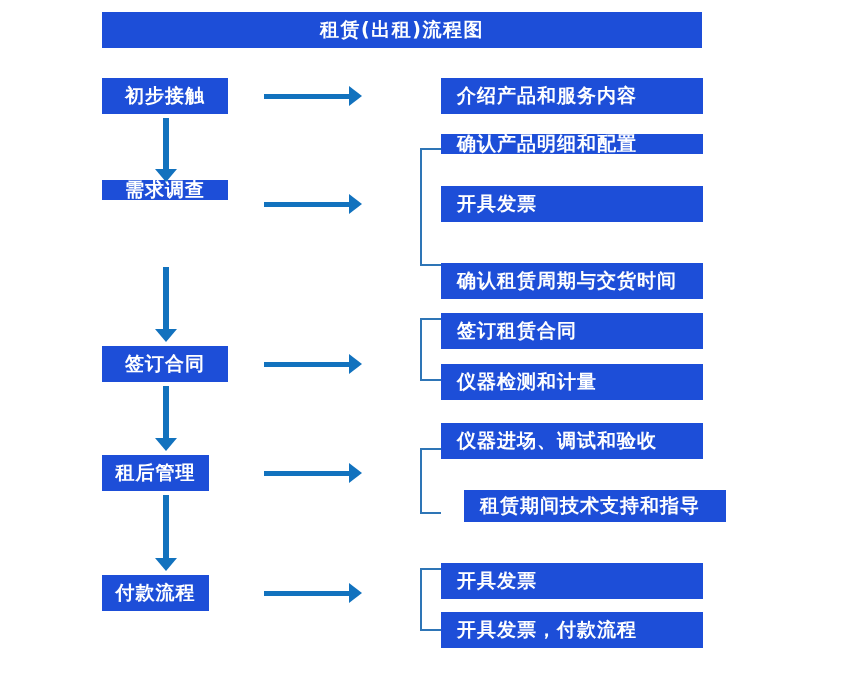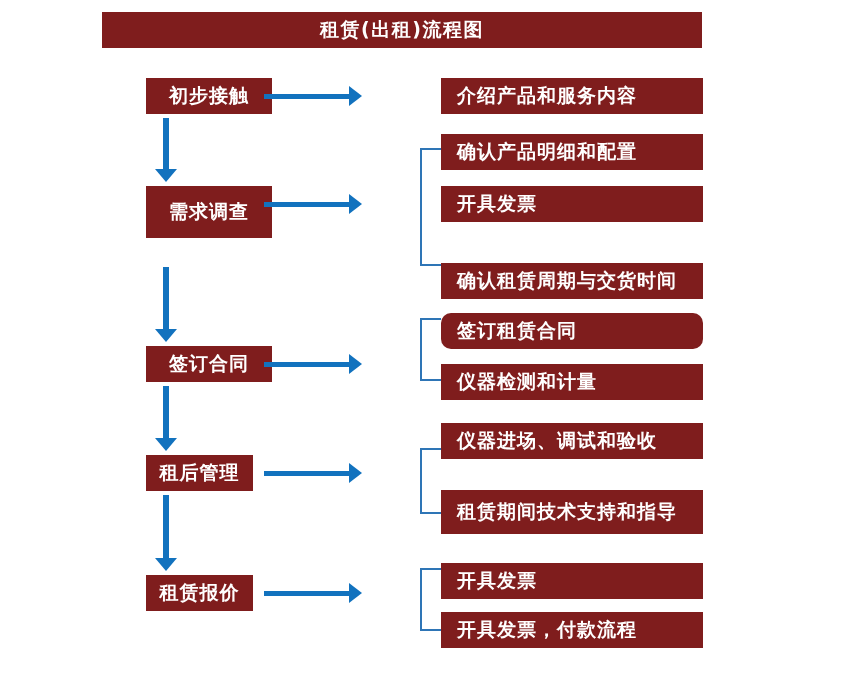--- a/index.html
+++ b/index.html
@@ -12,38 +12,37 @@
   }
   #canvas {
     position: relative;
     width: 844px;
     height: 688px;
     background: #ffffff;
     overflow: hidden;
   }
   .box {
     position: absolute;
-    background: #7f1d1d;
+    background: #1d4ed8;
     color: #ffffff;
     display: flex;
     align-items: center;
     font-weight: bold;
     letter-spacing: 1px;
     white-space: nowrap;
     box-sizing: border-box;
   }
   .title-bar {
     justify-content: center;
     font-size: 19px;
     letter-spacing: 1.5px;
   }
   .stage-box {
     justify-content: center;
     font-size: 19px;
-    margin-left: 44px;
   }
   .detail-box {
     justify-content: flex-start;
     padding-left: 16px;
     font-size: 19px;
     font-family: Liberation Serif, serif;
   }
   
   .h-arrow {
     position: absolute;
@@ -97,27 +96,27 @@
 </style>
 </head>
 <body>
 
 <div id="canvas">
 
   <div class="box title-bar" style="left:102px; top:12px; width:600px; height:36px;">租赁(出租)流程图</div>
 
   <div class="box stage-box" style="left:102px; top:78px; width:126px; height:36px;">初步接触</div>
 
-  <div class="box stage-box" style="left:102px; top:186px; width:126px; height:52px;">需求调查</div>
+  <div class="box stage-box" style="left:102px; top:180px; width:126px; height:20px;">需求调查</div>
 
   <div class="box stage-box" style="left:102px; top:346px; width:126px; height:36px;">签订合同</div>
 
   <div class="box stage-box" style="left:102px; top:455px; width:107px; height:36px;">租后管理</div>
 
-  <div class="box stage-box" style="left:102px; top:575px; width:107px; height:36px;">租赁报价</div>
+  <div class="box stage-box" style="left:102px; top:575px; width:107px; height:36px;">付款流程</div>
 
   <div class="v-arrow" style="left:155px; top:118px; height:64px;">
     <div class="shaft" style="height:51px;"></div>
     <div class="head" style="top:51px;"></div>
   </div>
 
   <div class="v-arrow" style="left:155px; top:267px; height:75px;">
     <div class="shaft" style="height:62px;"></div>
     <div class="head" style="top:62px;"></div>
   </div>
@@ -160,31 +159,31 @@
   <div class="bracket" style="left:420px; top:148px; width:21px; height:118px;"></div>
 
   <div class="bracket" style="left:420px; top:318px; width:21px; height:63px;"></div>
 
   <div class="bracket" style="left:420px; top:448px; width:21px; height:66px;"></div>
 
   <div class="bracket" style="left:420px; top:568px; width:21px; height:63px;"></div>
 
   <div class="box detail-box" style="left:441px; top:78px; width:262px; height:36px;">介绍产品和服务内容</div>
 
-  <div class="box detail-box" style="left:441px; top:134px; width:262px; height:36px;">确认产品明细和配置</div>
+  <div class="box detail-box" style="left:441px; top:134px; width:262px; height:20px;">确认产品明细和配置</div>
 
   <div class="box detail-box" style="left:441px; top:186px; width:262px; height:36px;">开具发票</div>
 
   <div class="box detail-box" style="left:441px; top:243px; width:262px; height:36px;margin-top:20px;">确认租赁周期与交货时间</div>
 
-  <div class="box detail-box" style="left:441px; top:313px; width:262px; height:36px;border-radius:10px;">签订租赁合同</div>
+  <div class="box detail-box" style="left:441px; top:313px; width:262px; height:36px;">签订租赁合同</div>
 
   <div class="box detail-box" style="left:441px; top:364px; width:262px; height:36px;">仪器检测和计量</div>
 
   <div class="box detail-box" style="left:441px; top:423px; width:262px; height:36px;">仪器进场、调试和验收</div>
 
-  <div class="box detail-box" style="left:441px; top:490px; width:262px; height:44px;">租赁期间技术支持和指导</div>
+  <div class="box detail-box" style="left:464px; top:490px; width:262px; height:32px;">租赁期间技术支持和指导</div>
 
   <div class="box detail-box" style="left:441px; top:563px; width:262px; height:36px;">开具发票</div>
 
   <div class="box detail-box" style="left:441px; top:612px; width:262px; height:36px;">开具发票，付款流程</div>
 
 </div>
 
 </body></html>

